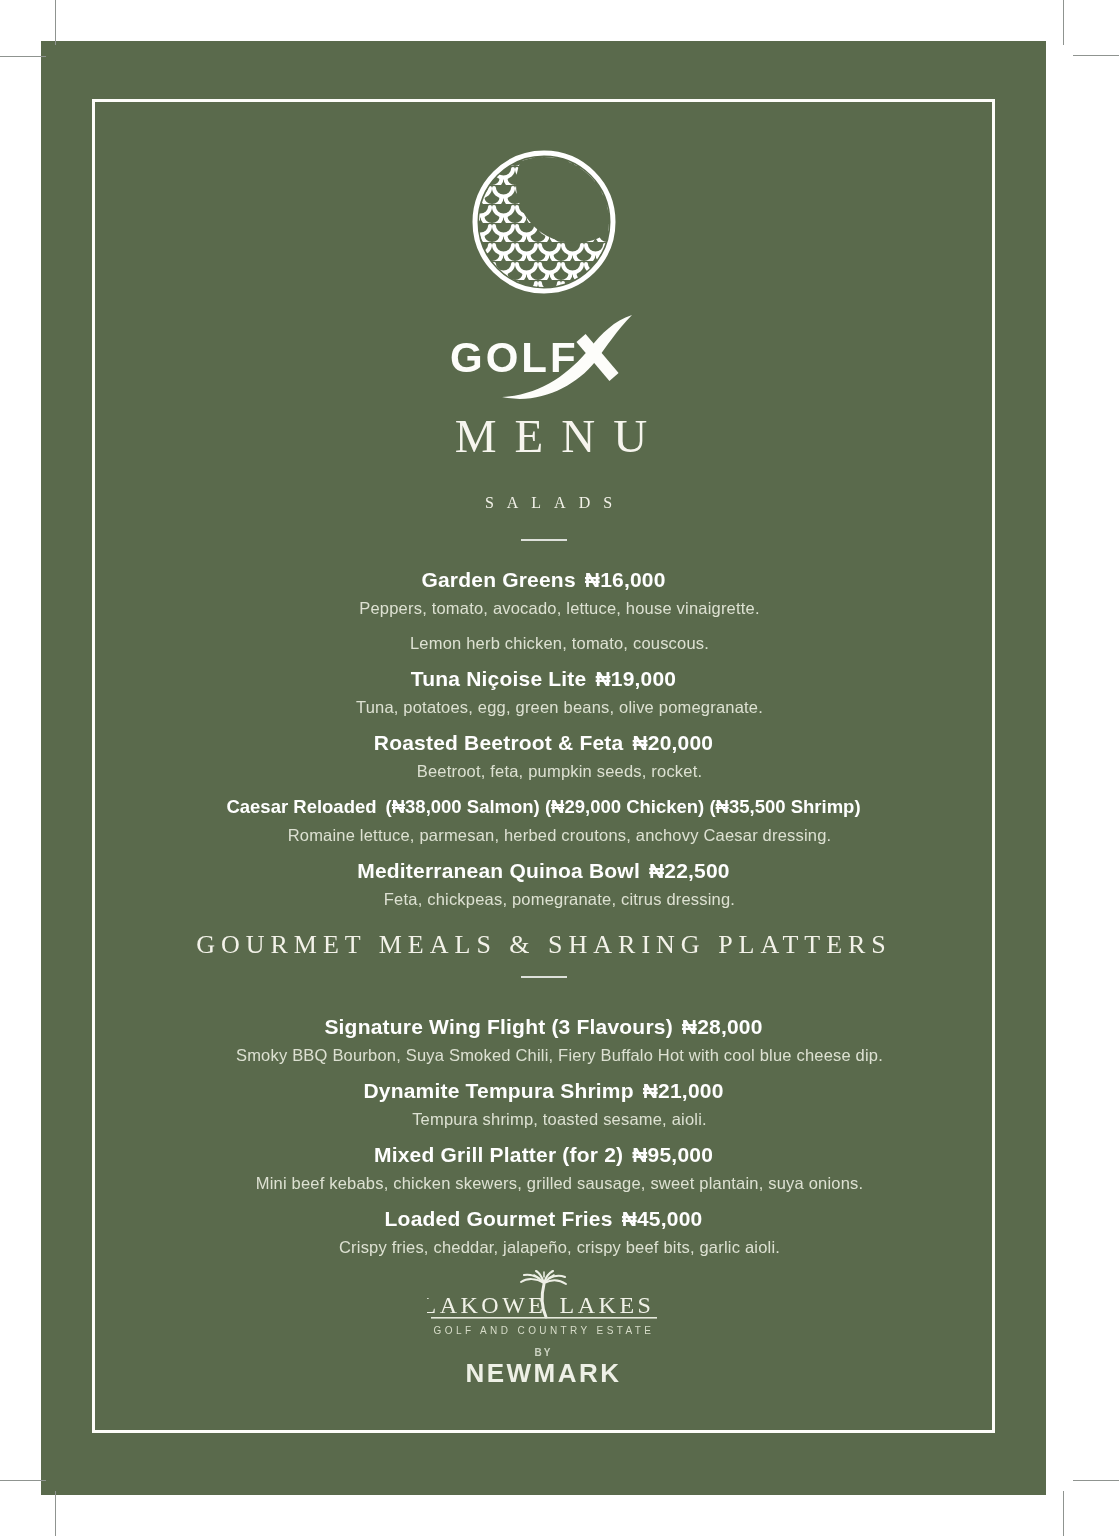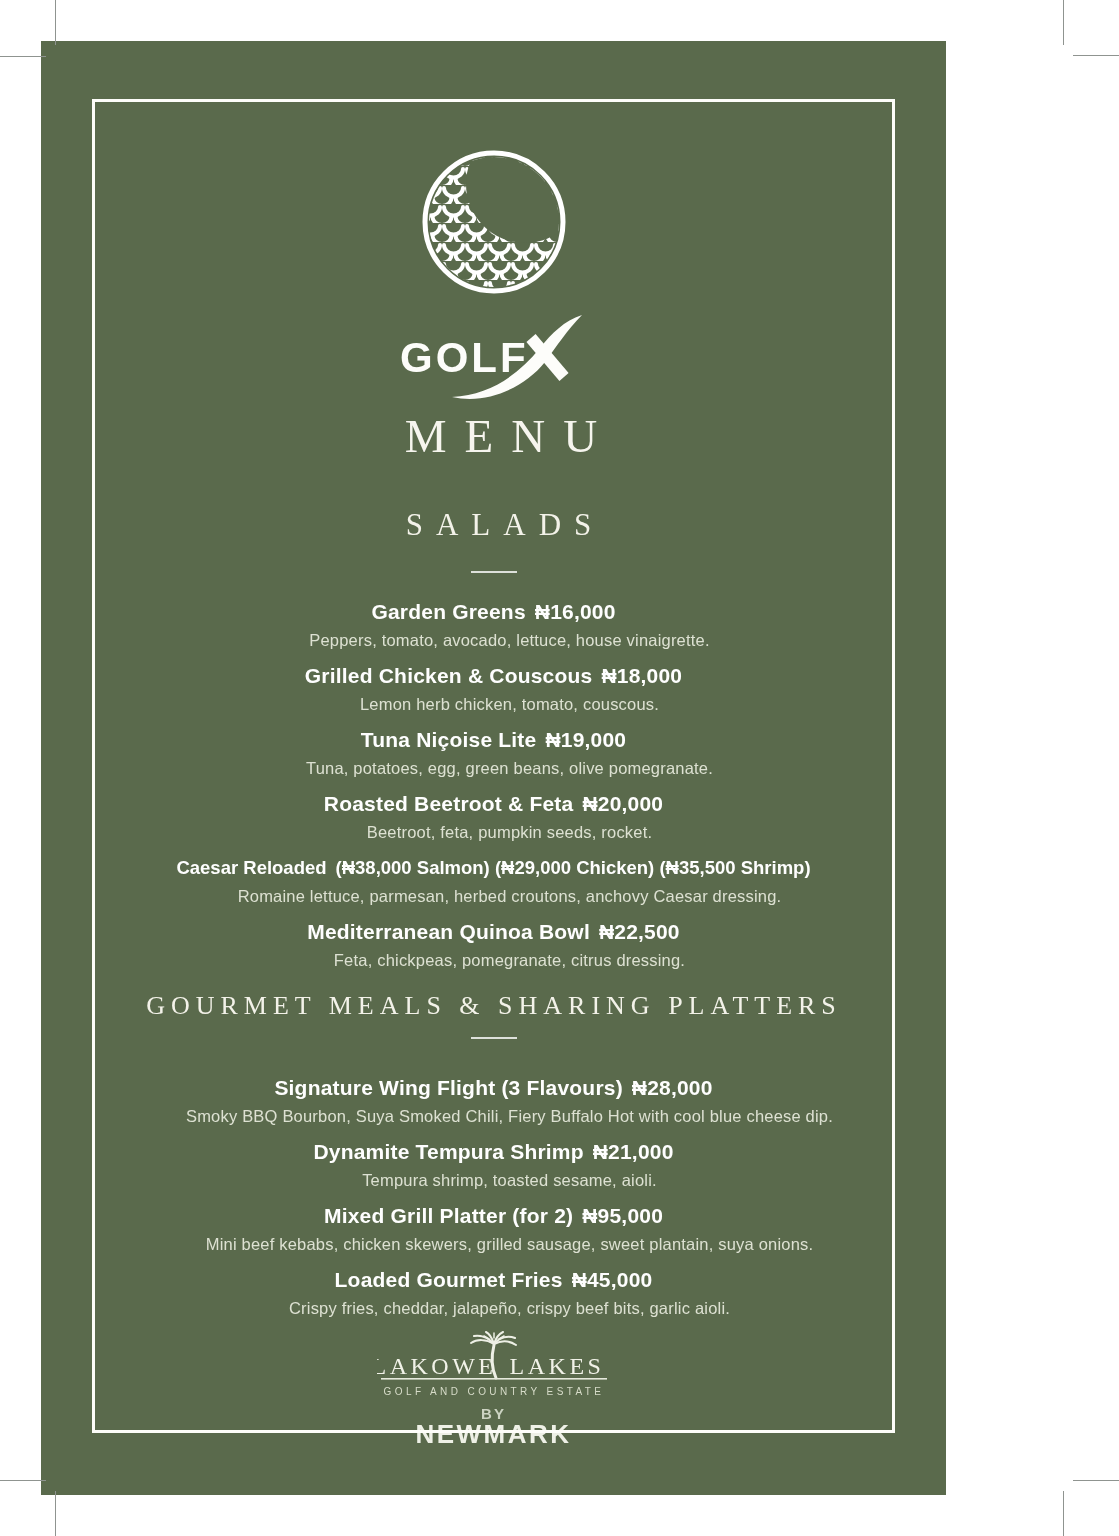--- a/index.html
+++ b/index.html
@@ -15,61 +15,61 @@
   .crop.tl-v{left:55px;top:0;}
   .crop.tl-h{left:0;top:56px;}
   .crop.tr-v{left:1063px;top:0;}
   .crop.tr-h{left:1073px;top:55px;}
   .crop.bl-v{left:55px;bottom:0;}
   .crop.bl-h{left:0;top:1480px;}
   .crop.br-v{left:1063px;bottom:0;}
   .crop.br-h{left:1073px;top:1480px;}
   
   .panel{
-    position:absolute;left:41px;top:41px;width:905px;height:1454px;
+    position:absolute;left:41px;top:41px;width:1005px;height:1454px;
     background:#5a6a4c;z-index:1;
   }
   .frame{
     position:absolute;left:51px;right:51px;top:58px;bottom:62px;
     border:3px solid #fdfdf9;pointer-events:none;z-index:3;
   }
   .content{
     position:absolute;inset:0;text-align:center;color:#ffffff;z-index:2;
   }
   .ball-wrap{margin-top:106px;line-height:0;}
   .wordmark-wrap{margin-top:18px;line-height:0;}
   .menu-title{
     font-family:"Liberation Serif","DejaVu Serif",serif;font-weight:400;
     font-size:47px;line-height:1;letter-spacing:18px;padding-left:33px;
     color:#f6f5ee;margin-top:14px;
   }
   .section-title{
     font-family:"Liberation Serif","DejaVu Serif",serif;font-weight:400;
-    font-size:31px;line-height:1.25;letter-spacing:13px;padding-left:23px;
-    color:#f3f2e9;margin-top:46px;
+    font-size:16px;line-height:1.25;letter-spacing:13px;padding-left:23px;
+    color:#f3f2e9;margin-top:33px;
   }
   .section-title.wide{font-size:26px;line-height:1.2;letter-spacing:6px;padding-left:1px;margin-top:18px;}
   .divider{width:46px;height:2px;background:rgba(255,255,255,0.8);margin:26px auto 0;}
   .divider.d2{margin-top:16px;}
   .items{margin-top:26px;}
   .items.g2{margin-top:36px;}
   .menu-item{margin-bottom:11px;}
   .item-name{
     font-size:21px;line-height:26px;font-weight:bold;color:#fefefe;
     letter-spacing:0.2px;
   }
   .item-name .price{margin-left:9px;}
   .item-name.condensed{font-size:18.5px;letter-spacing:0px;}
   .item-desc{
     font-size:16.5px;line-height:24px;margin-top:3px;color:#dde1d2;
     letter-spacing:0.2px;font-weight:400;padding-left:32px;
   }
   .lakowe-wrap{margin-top:9px;line-height:0;text-align:center;}
   .by-label{
-    margin-top:5px;font-size:15px;line-height:12px;letter-spacing:2px;
+    margin-top:5px;font-size:10px;line-height:12px;letter-spacing:2px;
     color:#ccd3c2;font-weight:bold;
   }
   .newmark{
     margin-top:2px;font-size:26px;line-height:25px;letter-spacing:2.5px;
     color:#eef0e6;font-weight:bold;
   }
   svg text{font-family:"Liberation Sans","DejaVu Sans",sans-serif;}
   svg text.serif{font-family:"Liberation Serif","DejaVu Serif",serif;}
 </style>
 </head>
@@ -119,21 +119,20 @@
 
     <div class="section-title">SALADS</div>
     <div class="divider"></div>
 
     <div class="items">
       <div class="menu-item">
         <div class="item-name"><span>Garden Greens</span><span class="price">₦16,000</span></div>
         <div class="item-desc">Peppers, tomato, avocado, lettuce, house vinaigrette.</div>
       </div>
       <div class="menu-item">
-        <div class="item-name"><span>Grilled Chicken &amp; Couscous</span><span class="price">₦18,000</span></div>
         <div class="item-desc">Lemon herb chicken, tomato, couscous.</div>
       </div>
       <div class="menu-item">
         <div class="item-name"><span>Tuna Niçoise Lite</span><span class="price">₦19,000</span></div>
         <div class="item-desc">Tuna, potatoes, egg, green beans, olive pomegranate.</div>
       </div>
       <div class="menu-item">
         <div class="item-name"><span>Roasted Beetroot &amp; Feta</span><span class="price">₦20,000</span></div>
         <div class="item-desc">Beetroot, feta, pumpkin seeds, rocket.</div>
       </div>

